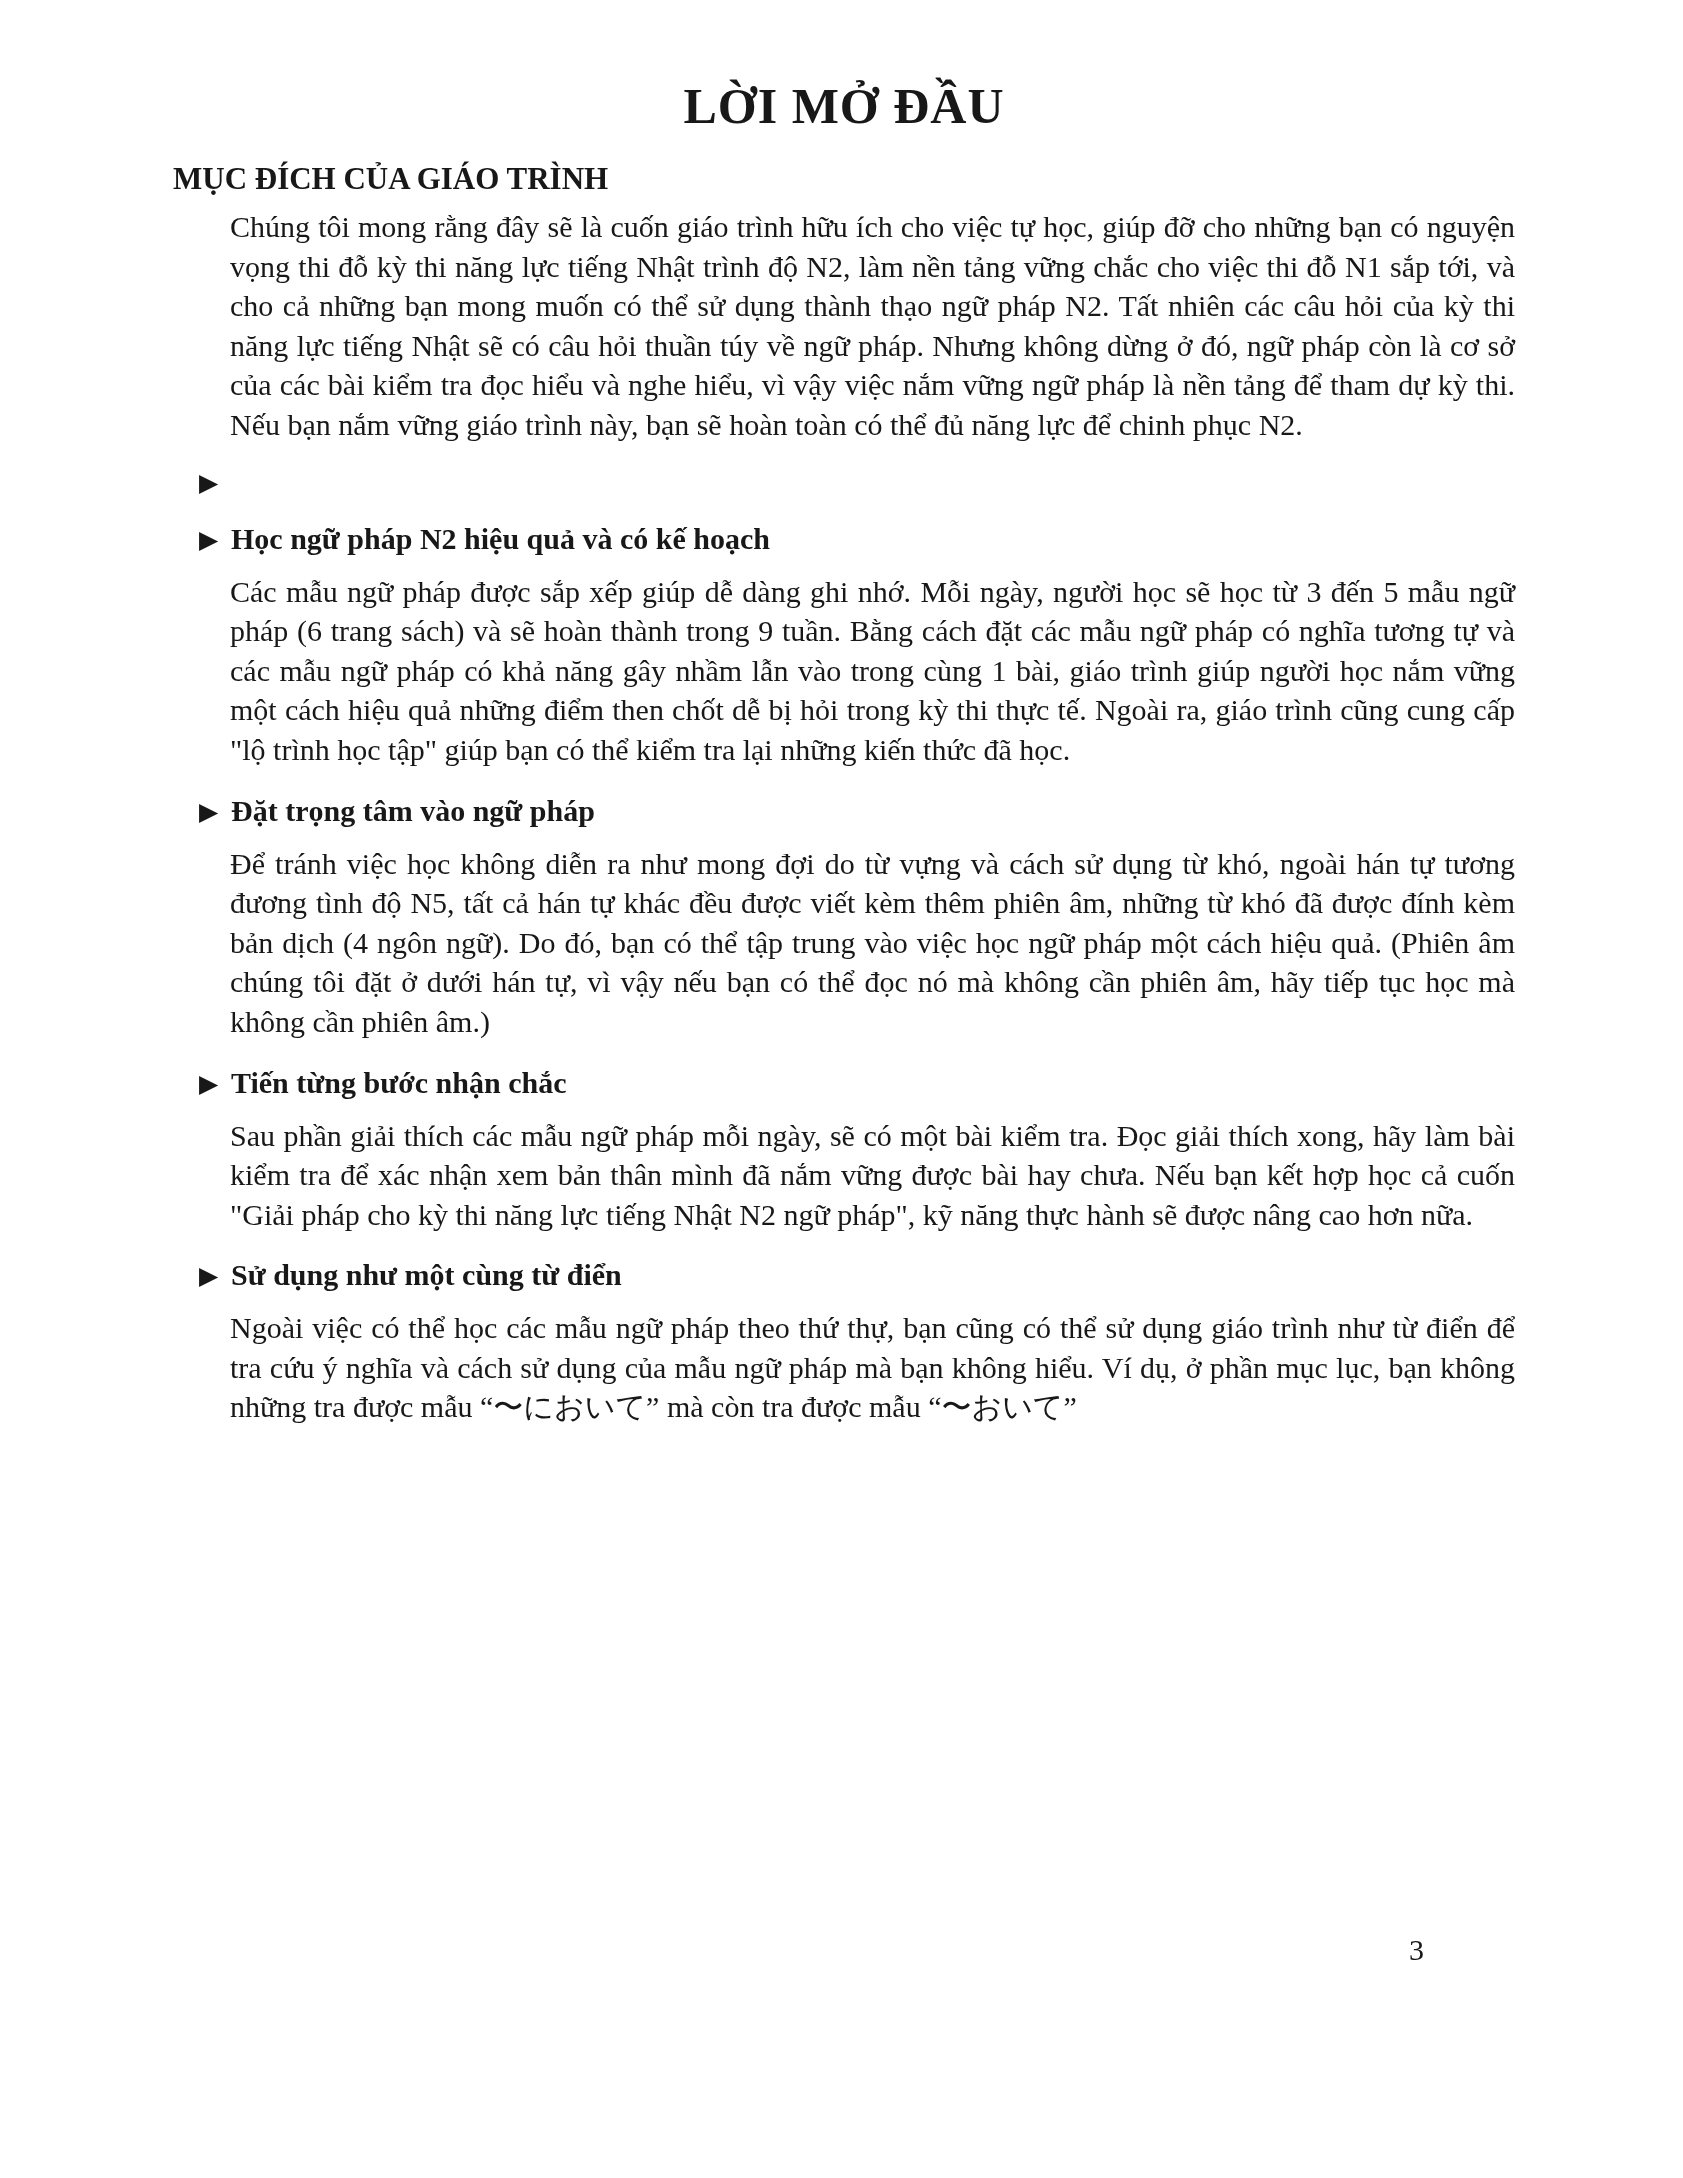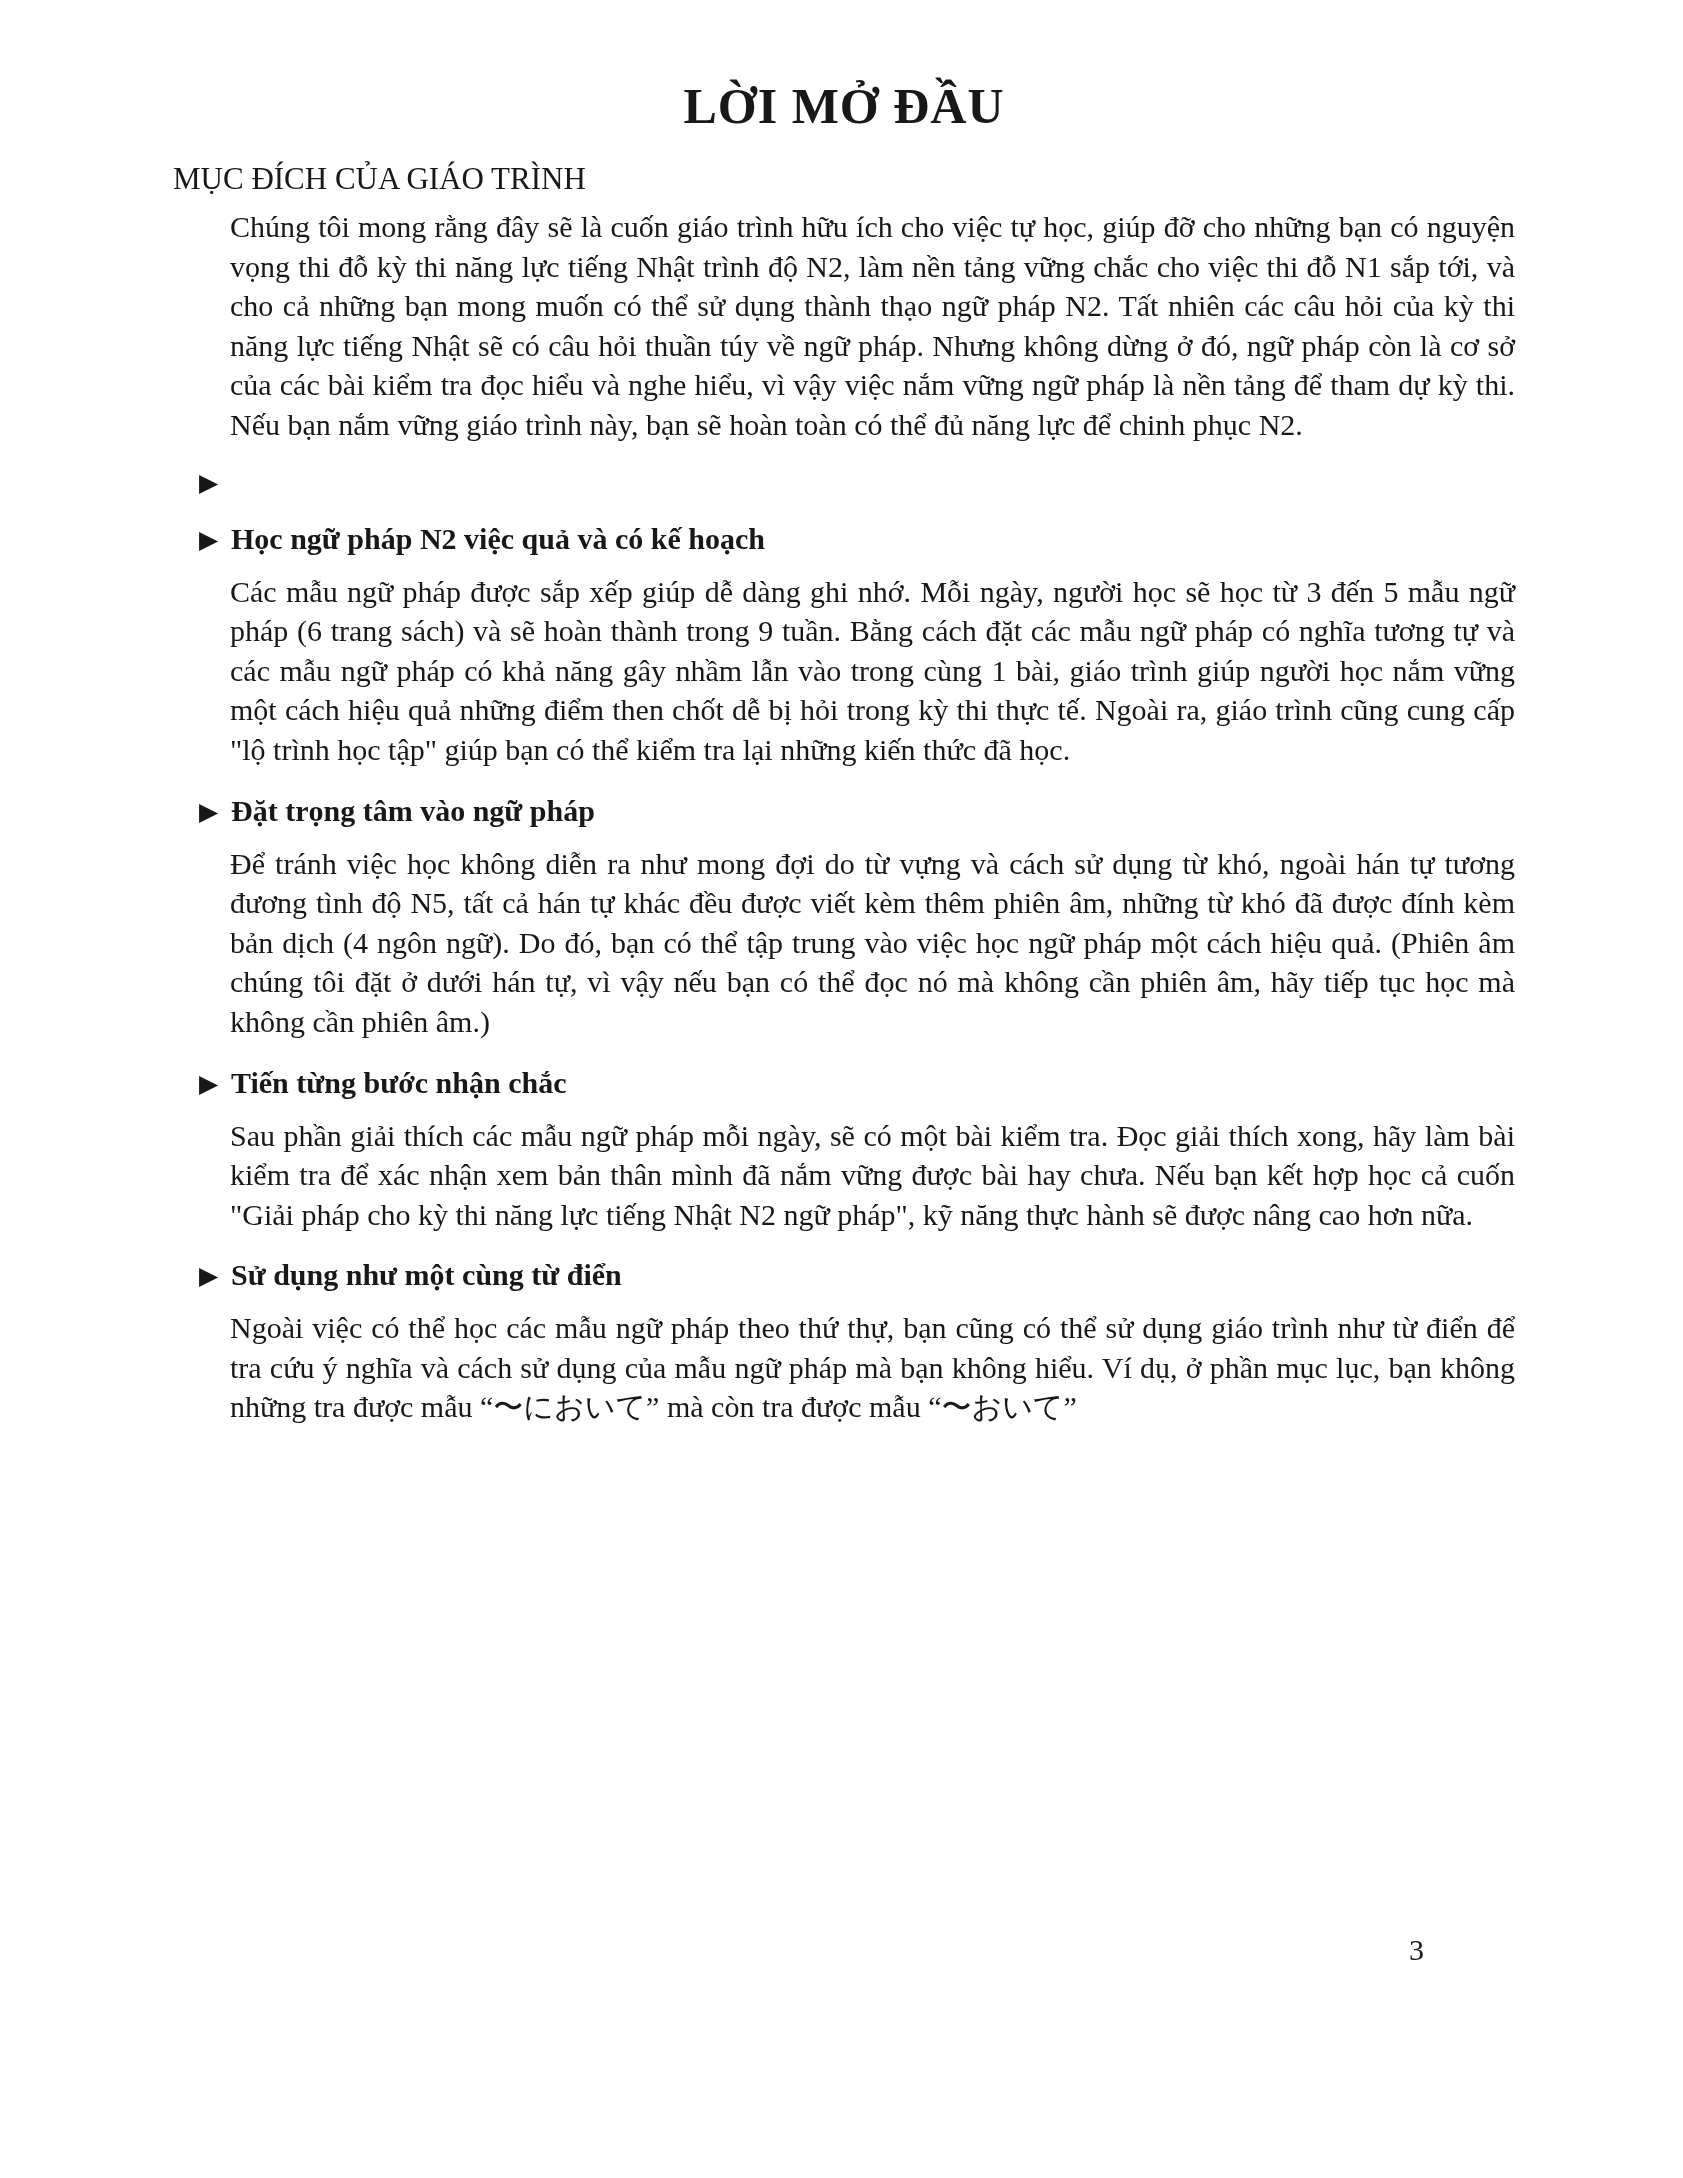--- a/index.html
+++ b/index.html
@@ -20,21 +20,21 @@
   }
   .doc-title {
     text-align: center;
     font-size: 50px;
     font-weight: bold;
     letter-spacing: 1px;
     margin: 0 0 26px 0;
   }
   .section-heading {
     font-size: 31px;
-    font-weight: normal;
+    font-weight: bold;
     margin: 22px 0 10px 0;
   }
   .body-para {
     font-size: 30px;
     line-height: 1.32;
     text-align: justify;
     margin: 0 0 12px 57px;
   }
   .feature { margin: 0 0 6px 0; }
   .feature-heading {
@@ -76,21 +76,21 @@
 
     <div class="feature">
       <div class="feature-heading">
         <span class="tri">▶</span>
       </div>
     </div>
 
     <div class="feature">
       <div class="feature-heading">
         <span class="tri">▶</span>
-        <span>Học ngữ pháp N2 việc quả và có kế hoạch</span>
+        <span>Học ngữ pháp N2 hiệu quả và có kế hoạch</span>
       </div>
       <p class="body-para">Các mẫu ngữ pháp được sắp xếp giúp dễ dàng ghi nhớ. Mỗi ngày, người học sẽ học từ 3 đến 5 mẫu ngữ pháp (6 trang sách) và sẽ hoàn thành trong 9 tuần. Bằng cách đặt các mẫu ngữ pháp có nghĩa tương tự và các mẫu ngữ pháp có khả năng gây nhầm lẫn vào trong cùng 1 bài, giáo trình giúp người học nắm vững một cách hiệu quả những điểm then chốt dễ bị hỏi trong kỳ thi thực tế. Ngoài ra, giáo trình cũng cung cấp "lộ trình học tập" giúp bạn có thể kiểm tra lại những kiến thức đã học.</p>
     </div>
 
     <div class="feature">
       <div class="feature-heading">
         <span class="tri">▶</span>
         <span>Đặt trọng tâm vào ngữ pháp</span>
       </div>
       <p class="body-para">Để tránh việc học không diễn ra như mong đợi do từ vựng và cách sử dụng từ khó, ngoài hán tự tương đương tình độ N5, tất cả hán tự khác đều được viết kèm thêm phiên âm, những từ khó đã được đính kèm bản dịch (4 ngôn ngữ). Do đó, bạn có thể tập trung vào việc học ngữ pháp một cách hiệu quả. (Phiên âm chúng tôi đặt ở dưới hán tự, vì vậy nếu bạn có thể đọc nó mà không cần phiên âm, hãy tiếp tục học mà không cần phiên âm.)</p>

